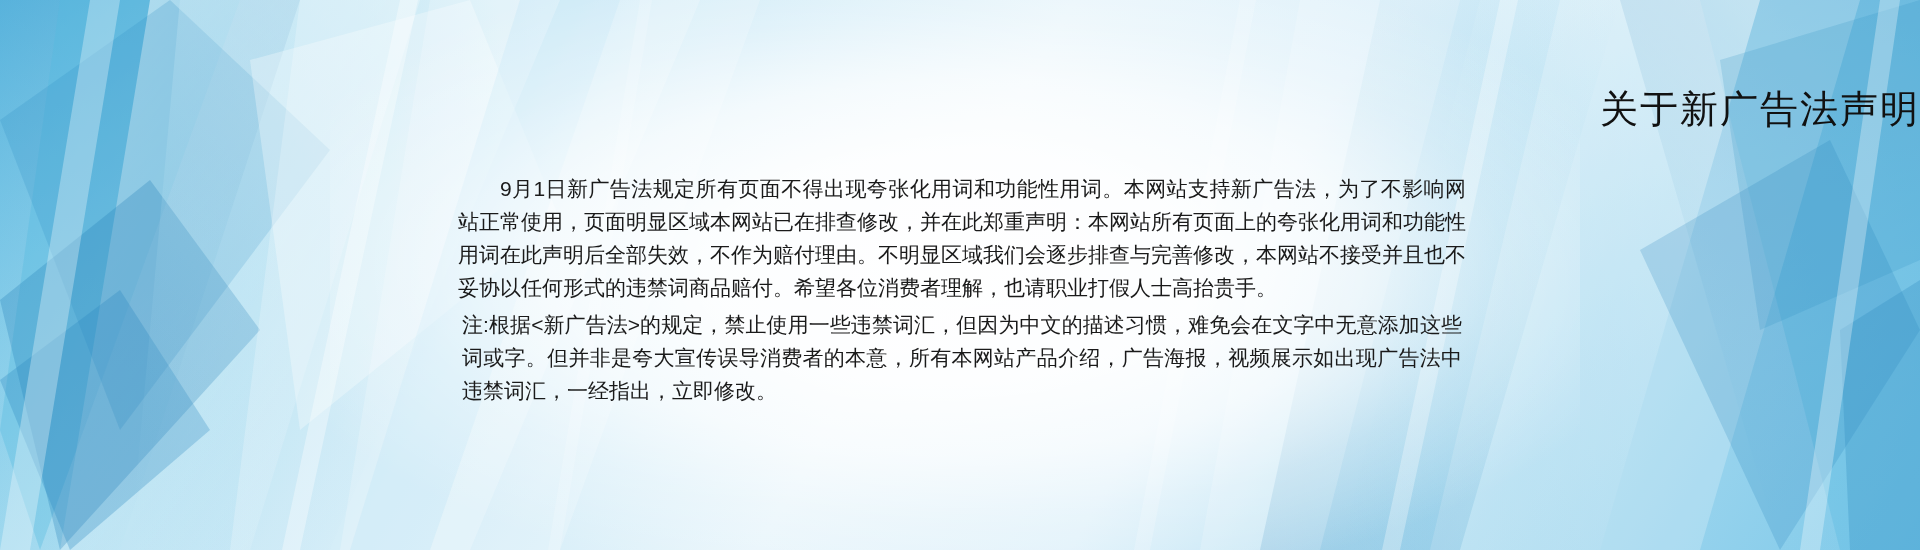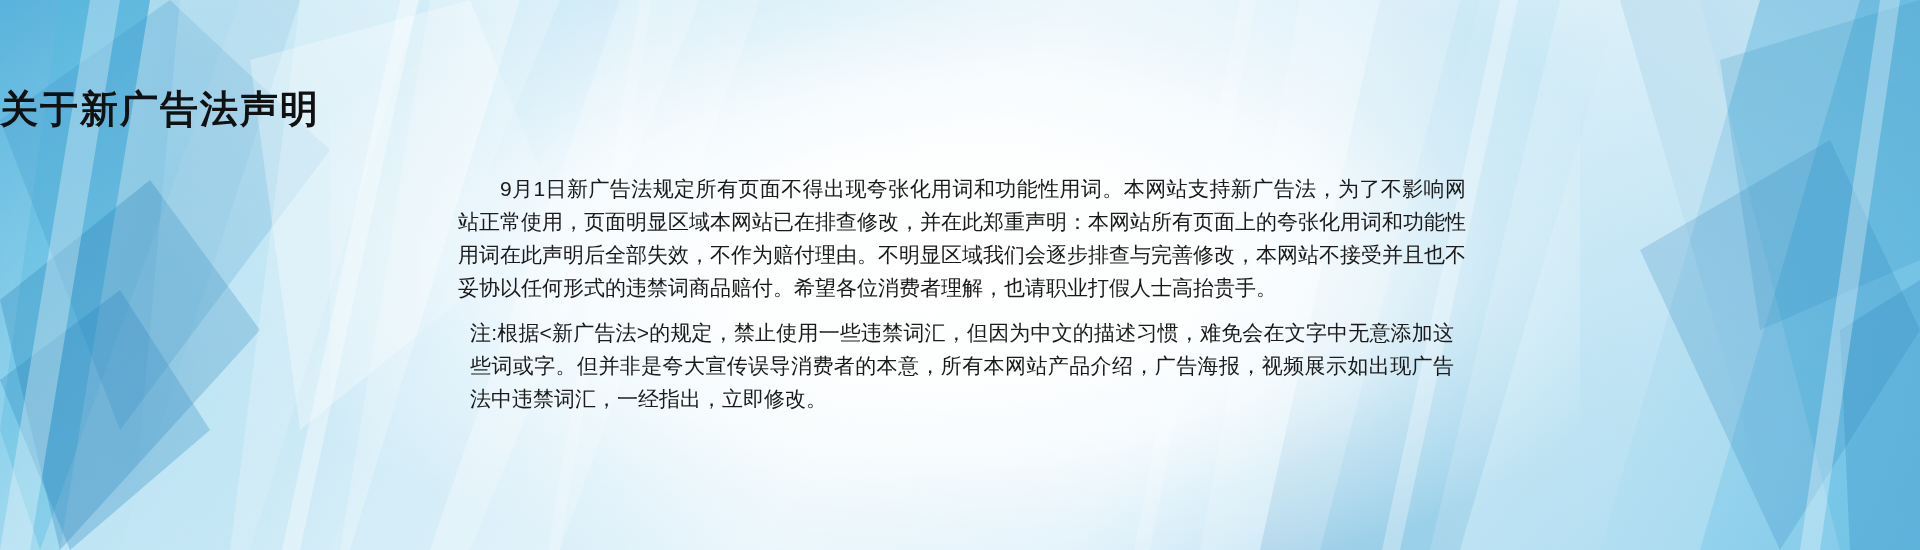--- a/index.html
+++ b/index.html
@@ -23,31 +23,31 @@
         rgba(255,255,255,.70) 56%,
         rgba(255,255,255,.30) 76%,
         rgba(255,255,255,0) 100%);
     pointer-events:none;
   }
   .content{
     position:absolute;left:0;top:0;width:1920px;height:550px;
   }
   .title{
     position:absolute;left:0;right:0;top:84px;
-    text-align:left;
-    font-size:38px;font-weight:bold;color:#111;
+    text-align:right;
+    font-size:38px;font-weight:normal;color:#111;
     letter-spacing:2px;
   }
   .body-text{
     position:absolute;left:458px;top:172px;width:1008px;
     font-size:21px;line-height:33px;color:#1a1a1a;
     text-align:justify;text-justify:inter-ideograph;
   }
   .para1{text-indent:2em;margin:0 0 0 0;}
-  .para2{margin:12px;}
+  .para2{margin:4px;}
 </style>
 </head>
 <body>
 
 <div id="banner">
 
   <svg class="shapes" viewBox="0 0 1920 550" preserveAspectRatio="none" xmlns="http://www.w3.org/2000/svg">
     <defs>
       <linearGradient id="g1" x1="0" y1="0" x2="1" y2="1">
         <stop offset="0%" stop-color="#ffffff" stop-opacity=".55"></stop>

